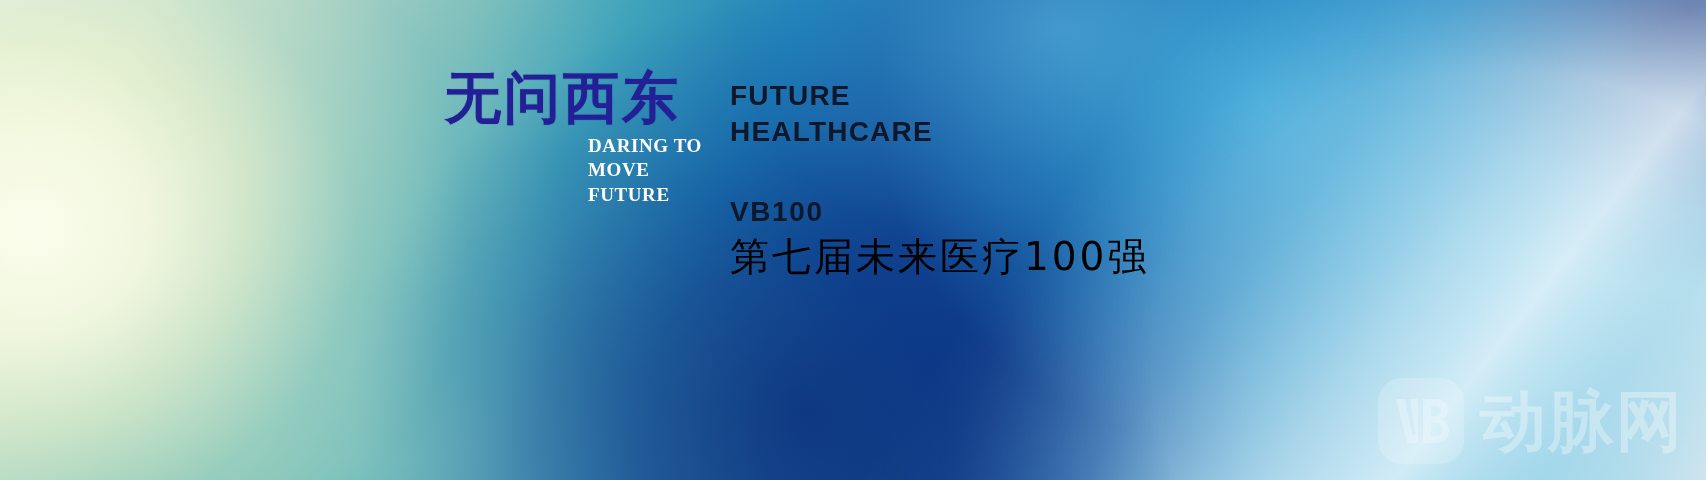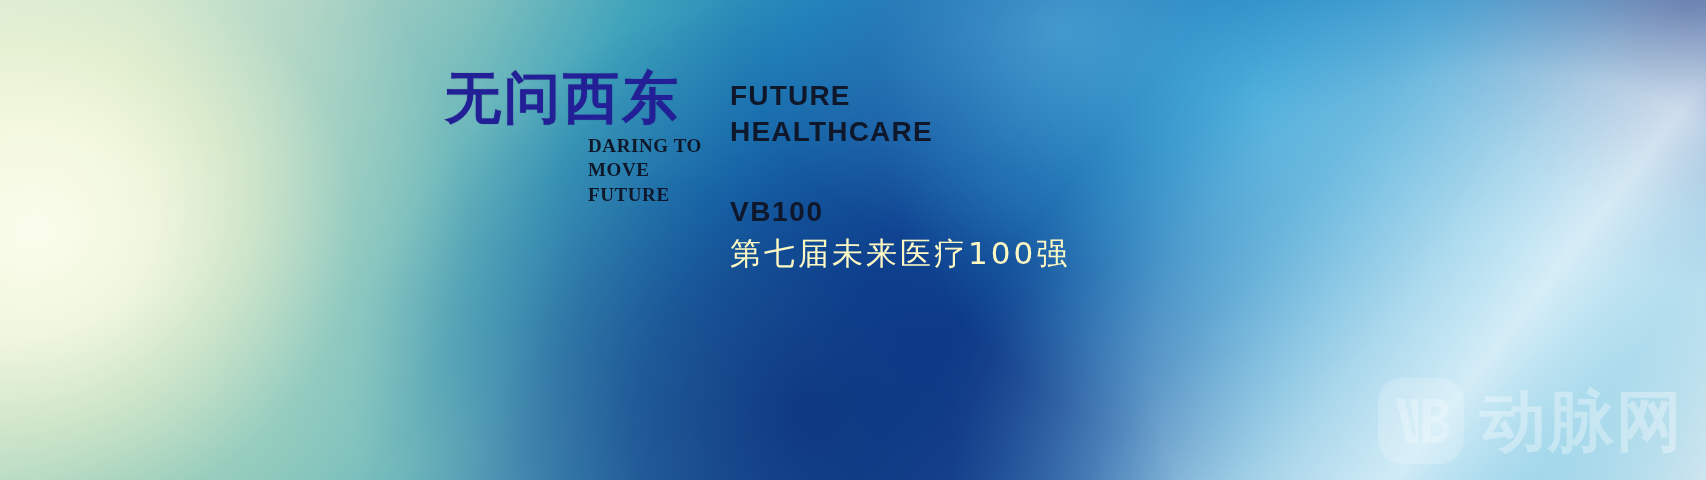--- a/index.html
+++ b/index.html
@@ -152,21 +152,21 @@
   }
 
   .brand-tagline {
     margin-top: 8px;
     margin-left: 143px;
     font-family: "Liberation Serif", "DejaVu Serif", serif;
     font-weight: 700;
     font-size: 19px;
     line-height: 1.28;
     letter-spacing: 0.6px;
-    color: #0f172a;
+    color: #ffffff;
     white-space: nowrap;
   }
 
   .en-col {
     margin-left: 28px;
     padding-top: 8px;
     display: flex;
     flex-direction: column;
     align-items: flex-start;
   }
@@ -182,24 +182,24 @@
   }
   .en-line.vb {
     letter-spacing: 1.6px;
     margin-top: 44px;
   }
 
   .sub-cn {
     margin-top: 7px;
     font-family: "DejaVu Sans", "Liberation Sans", sans-serif;
     font-weight: 400;
-    font-size: 31px;
+    font-size: 39px;
     line-height: 1.1;
     letter-spacing: 3px;
-    color: #fef9c3;
+    color: #000000;
     white-space: nowrap;
   }
 
   
   .headline {
     position: absolute;
     left: 383px;
     top: 262px;
     font-family: "DejaVu Sans", "Liberation Sans", sans-serif;
     font-weight: 700;

